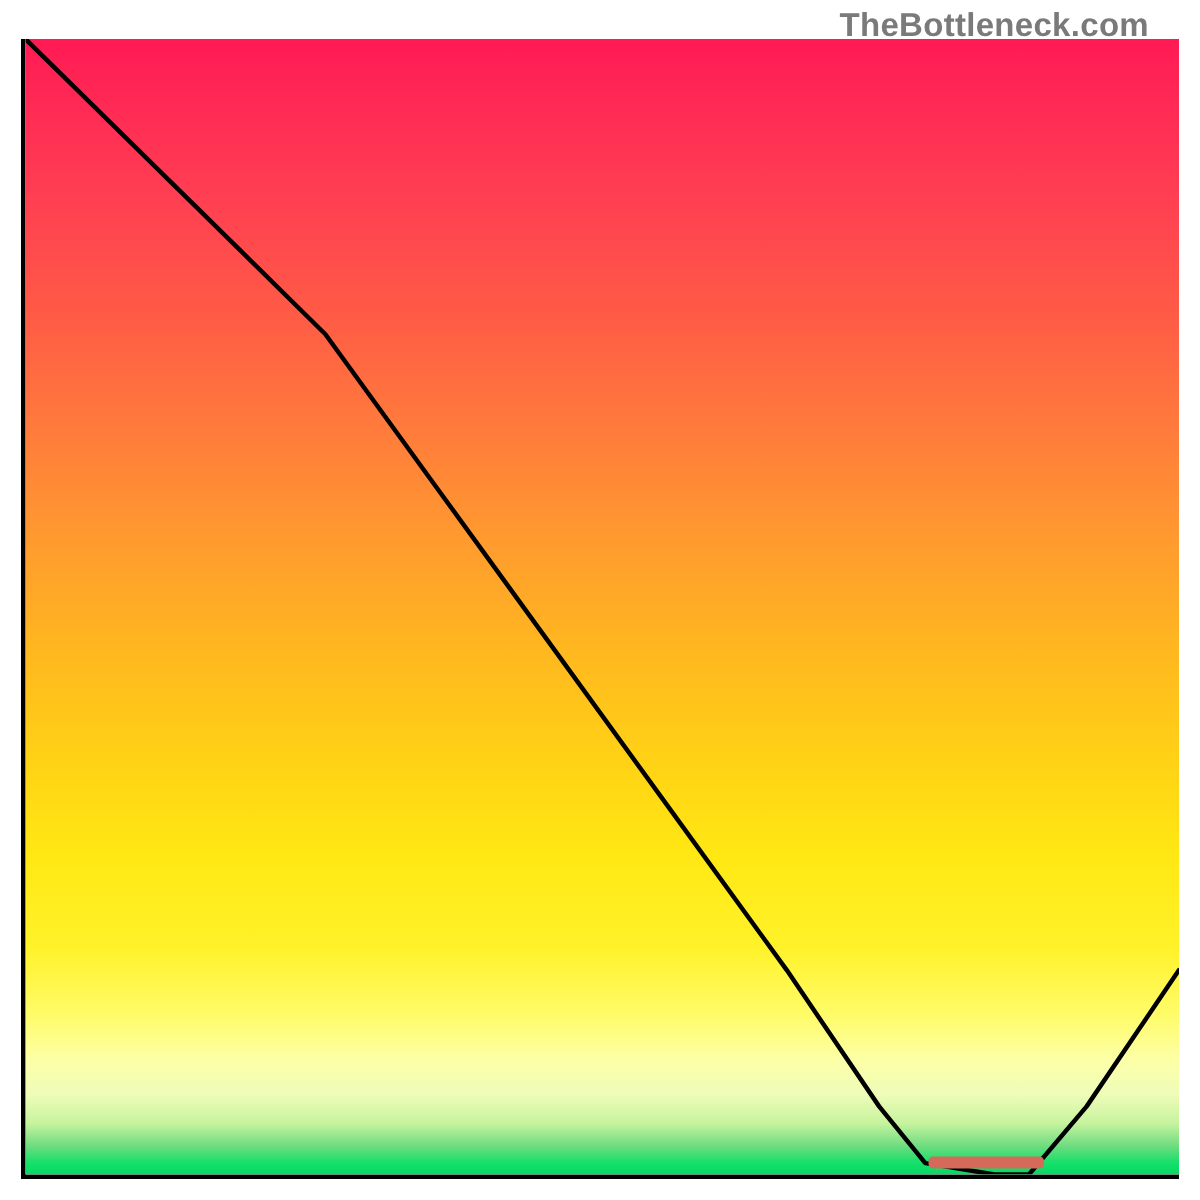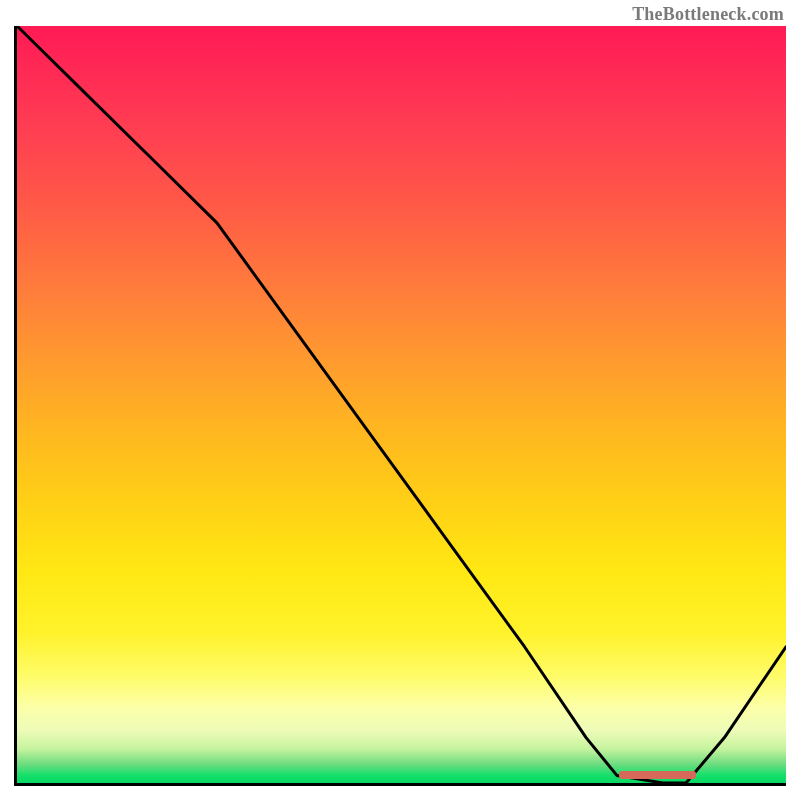--- a/index.html
+++ b/index.html
@@ -5,23 +5,23 @@
   * { margin: 0; padding: 0; box-sizing: border-box; }
   html, body { width: 800px; height: 800px; overflow: hidden; background: #fff; }
   .stage {
     position: relative;
     width: 800px;
     height: 800px;
   }
   .watermark {
     position: absolute;
     top: 4px;
-    right: 16px;
-    font-family: Liberation Serif, serif;
-    font-size: 18px;
+    right: 34px;
+    font-family: Liberation Sans, sans-serif;
+    font-size: 22px;
     font-weight: bold;
     color: #7a7a7a;
     letter-spacing: 0.2px;
   }
   .plot {
     position: absolute;
     left: 14px;
     top: 26px;
     width: 772px;
     height: 760px;

